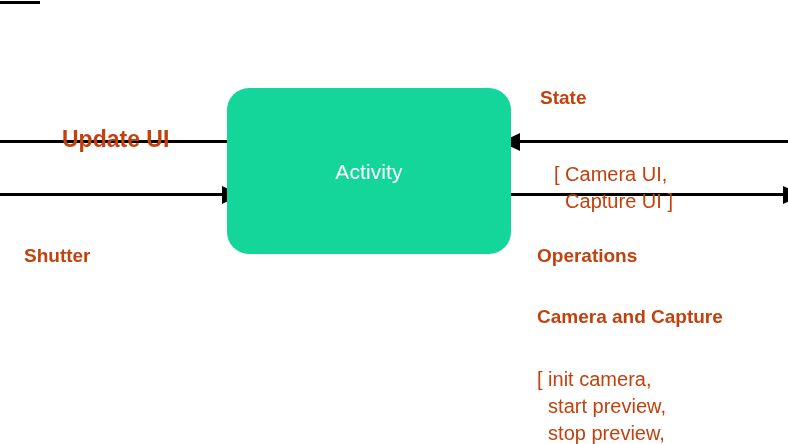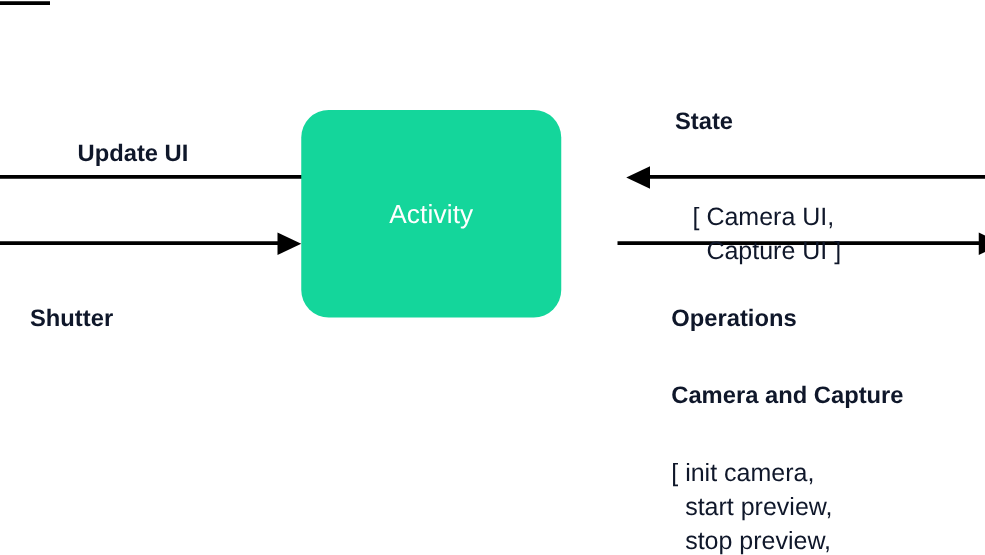--- a/index.html
+++ b/index.html
@@ -25,23 +25,23 @@
     left: 0px;
     top: 1px;
     width: 40px;
     height: 3px;
     background: #000000;
   }
 
   
   .activity-node {
     position: absolute;
-    left: 241px;
+    left: 227px;
     top: 88px;
-    width: 208px;
+    width: 284px;
     height: 166px;
     background: #14d69b;
     border-radius: 22px;
     display: flex;
     align-items: center;
     justify-content: center;
     z-index: 5;
   }
   .activity-label {
     color: #ffffff;
@@ -73,28 +73,29 @@
   }
   .arrow-left {
     border-top: 9px solid transparent;
     border-bottom: 9px solid transparent;
     border-right: 19px solid #000000;
   }
 
   
   .label {
     position: absolute;
-    color: #0f172a;
+    color: #c2410c;
     white-space: pre;
     z-index: 4;
   }
   .label-bold {
     font-weight: bold;
-    font-size: 19px;
+    font-size: 23px;
     line-height: 23px;
+    margin-top: 16px;
   }
 
   .edge-label-updateui { left: 62px;  top: 112px; }
   .edge-label-state    { left: 540px; top: 50px;  }
 
   .block-actions { left: 24px;  top: 208px; }
   .block-ops     { left: 537px; top: 208px; }
 
   .block-title {
     font-weight: bold;

